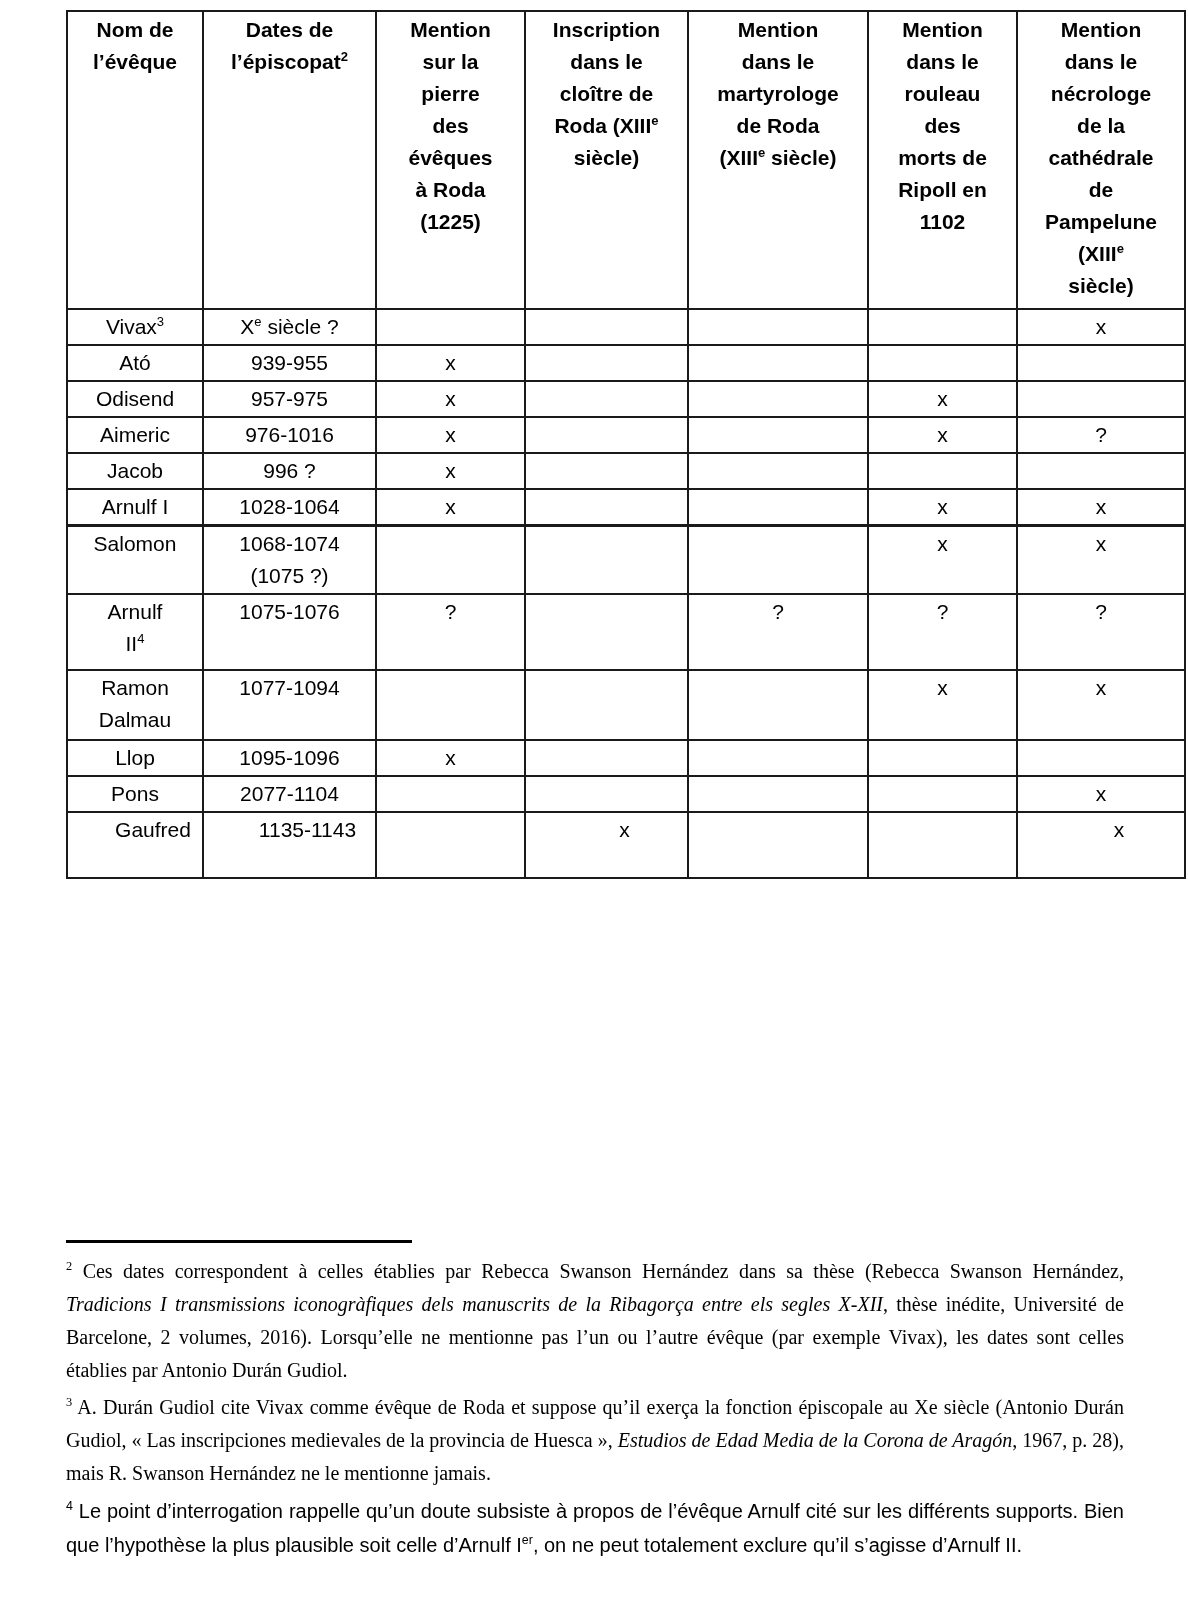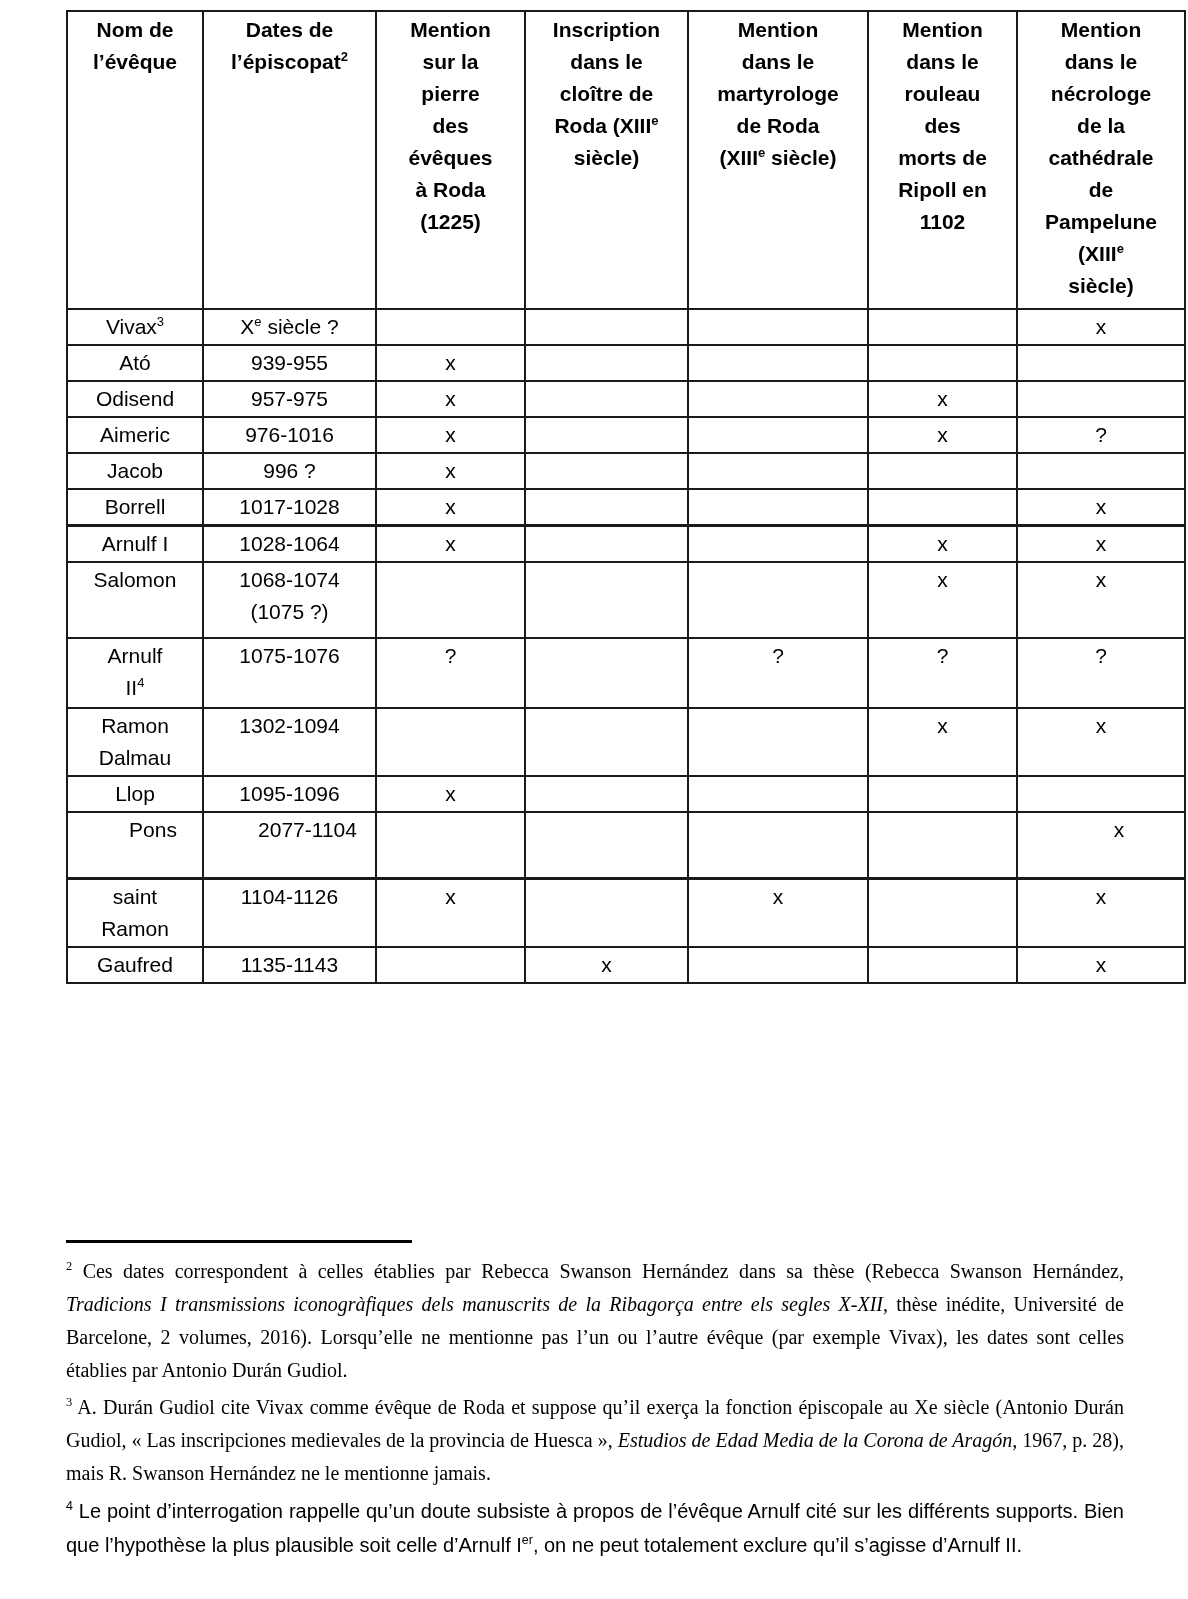--- a/index.html
+++ b/index.html
@@ -134,29 +134,20 @@
         <tr>
           <td>Jacob</td>
           <td>996 ?</td>
           <td>x</td>
           <td></td>
           <td></td>
           <td></td>
           <td></td>
         </tr>
         <tr>
-          <td>Borrell</td>
-          <td>1017-1028</td>
-          <td>x</td>
-          <td></td>
-          <td></td>
-          <td></td>
-          <td>x</td>
-        </tr>
-        <tr>
           <td>Arnulf I</td>
           <td>1028-1064</td>
           <td>x</td>
           <td></td>
           <td></td>
           <td>x</td>
           <td>x</td>
         </tr>
         <tr>
           <td>Salomon</td>
@@ -171,21 +162,21 @@
           <td>Arnulf<br>II<sup>4</sup></td>
           <td>1075-1076</td>
           <td>?</td>
           <td></td>
           <td>?</td>
           <td>?</td>
           <td>?</td>
         </tr>
         <tr>
           <td>Ramon<br>Dalmau</td>
-          <td>1302-1094</td>
+          <td>1077-1094</td>
           <td></td>
           <td></td>
           <td></td>
           <td>x</td>
           <td>x</td>
         </tr>
         <tr>
           <td>Llop</td>
           <td>1095-1096</td>
           <td>x</td>
@@ -193,29 +184,20 @@
           <td></td>
           <td></td>
           <td></td>
         </tr>
         <tr>
           <td>Pons</td>
           <td>2077-1104</td>
           <td></td>
           <td></td>
           <td></td>
-          <td></td>
-          <td>x</td>
-        </tr>
-        <tr>
-          <td>saint<br>Ramon</td>
-          <td>1104-1126</td>
-          <td>x</td>
-          <td></td>
-          <td>x</td>
           <td></td>
           <td>x</td>
         </tr>
         <tr>
           <td>Gaufred</td>
           <td>1135-1143</td>
           <td></td>
           <td>x</td>
           <td></td>
           <td></td>

